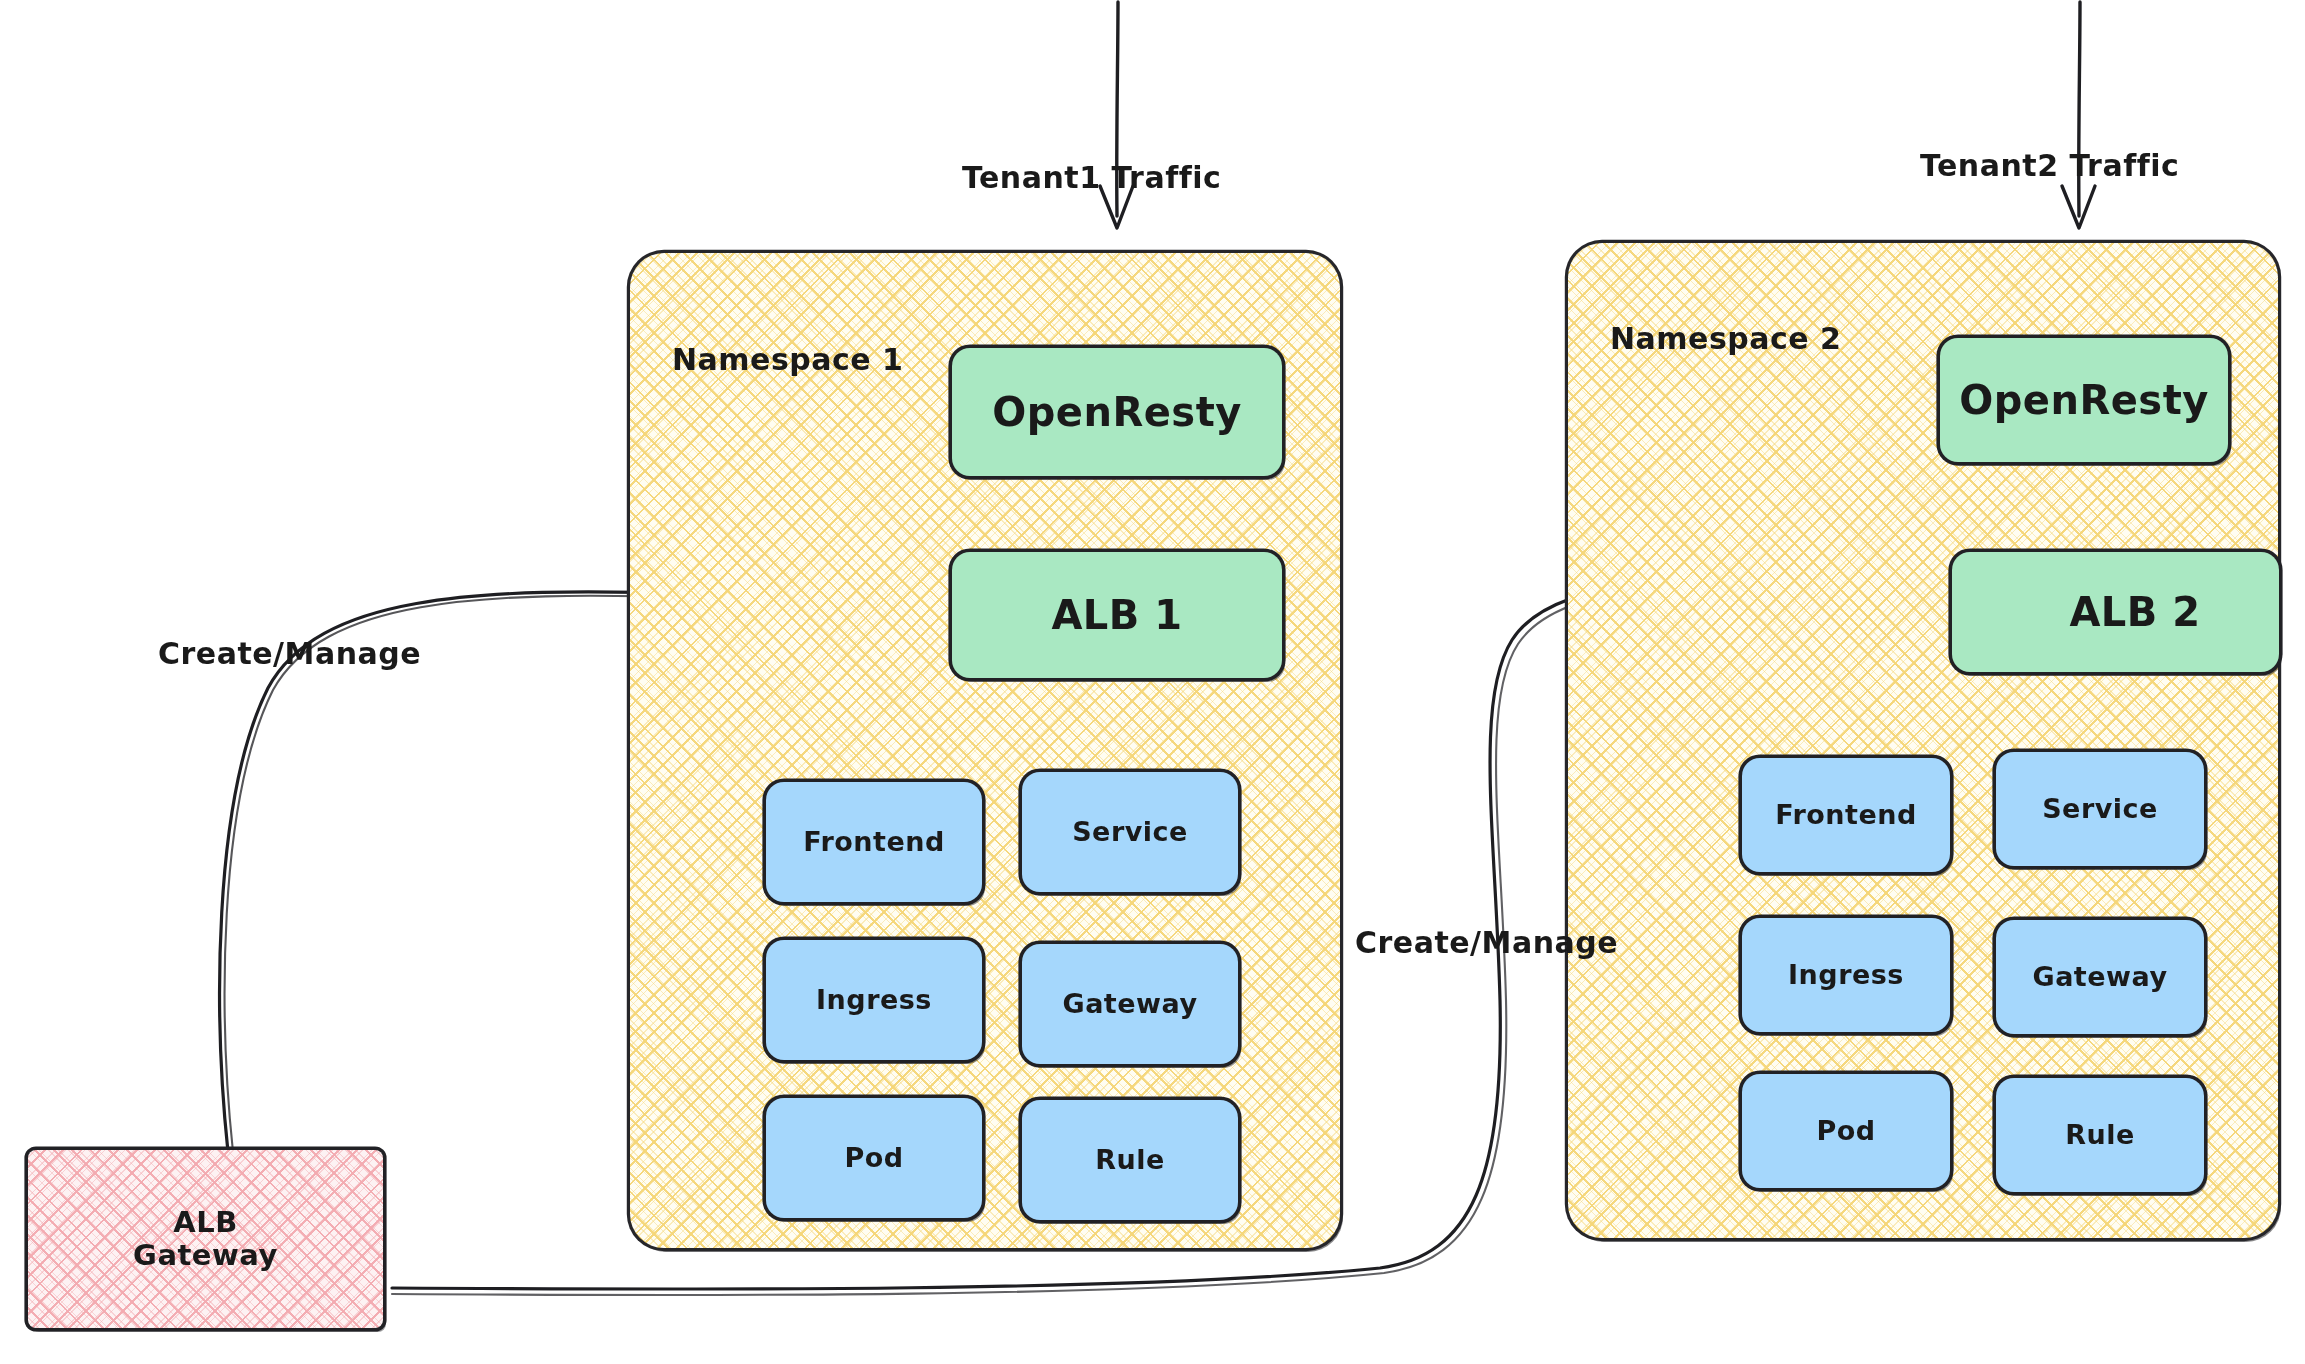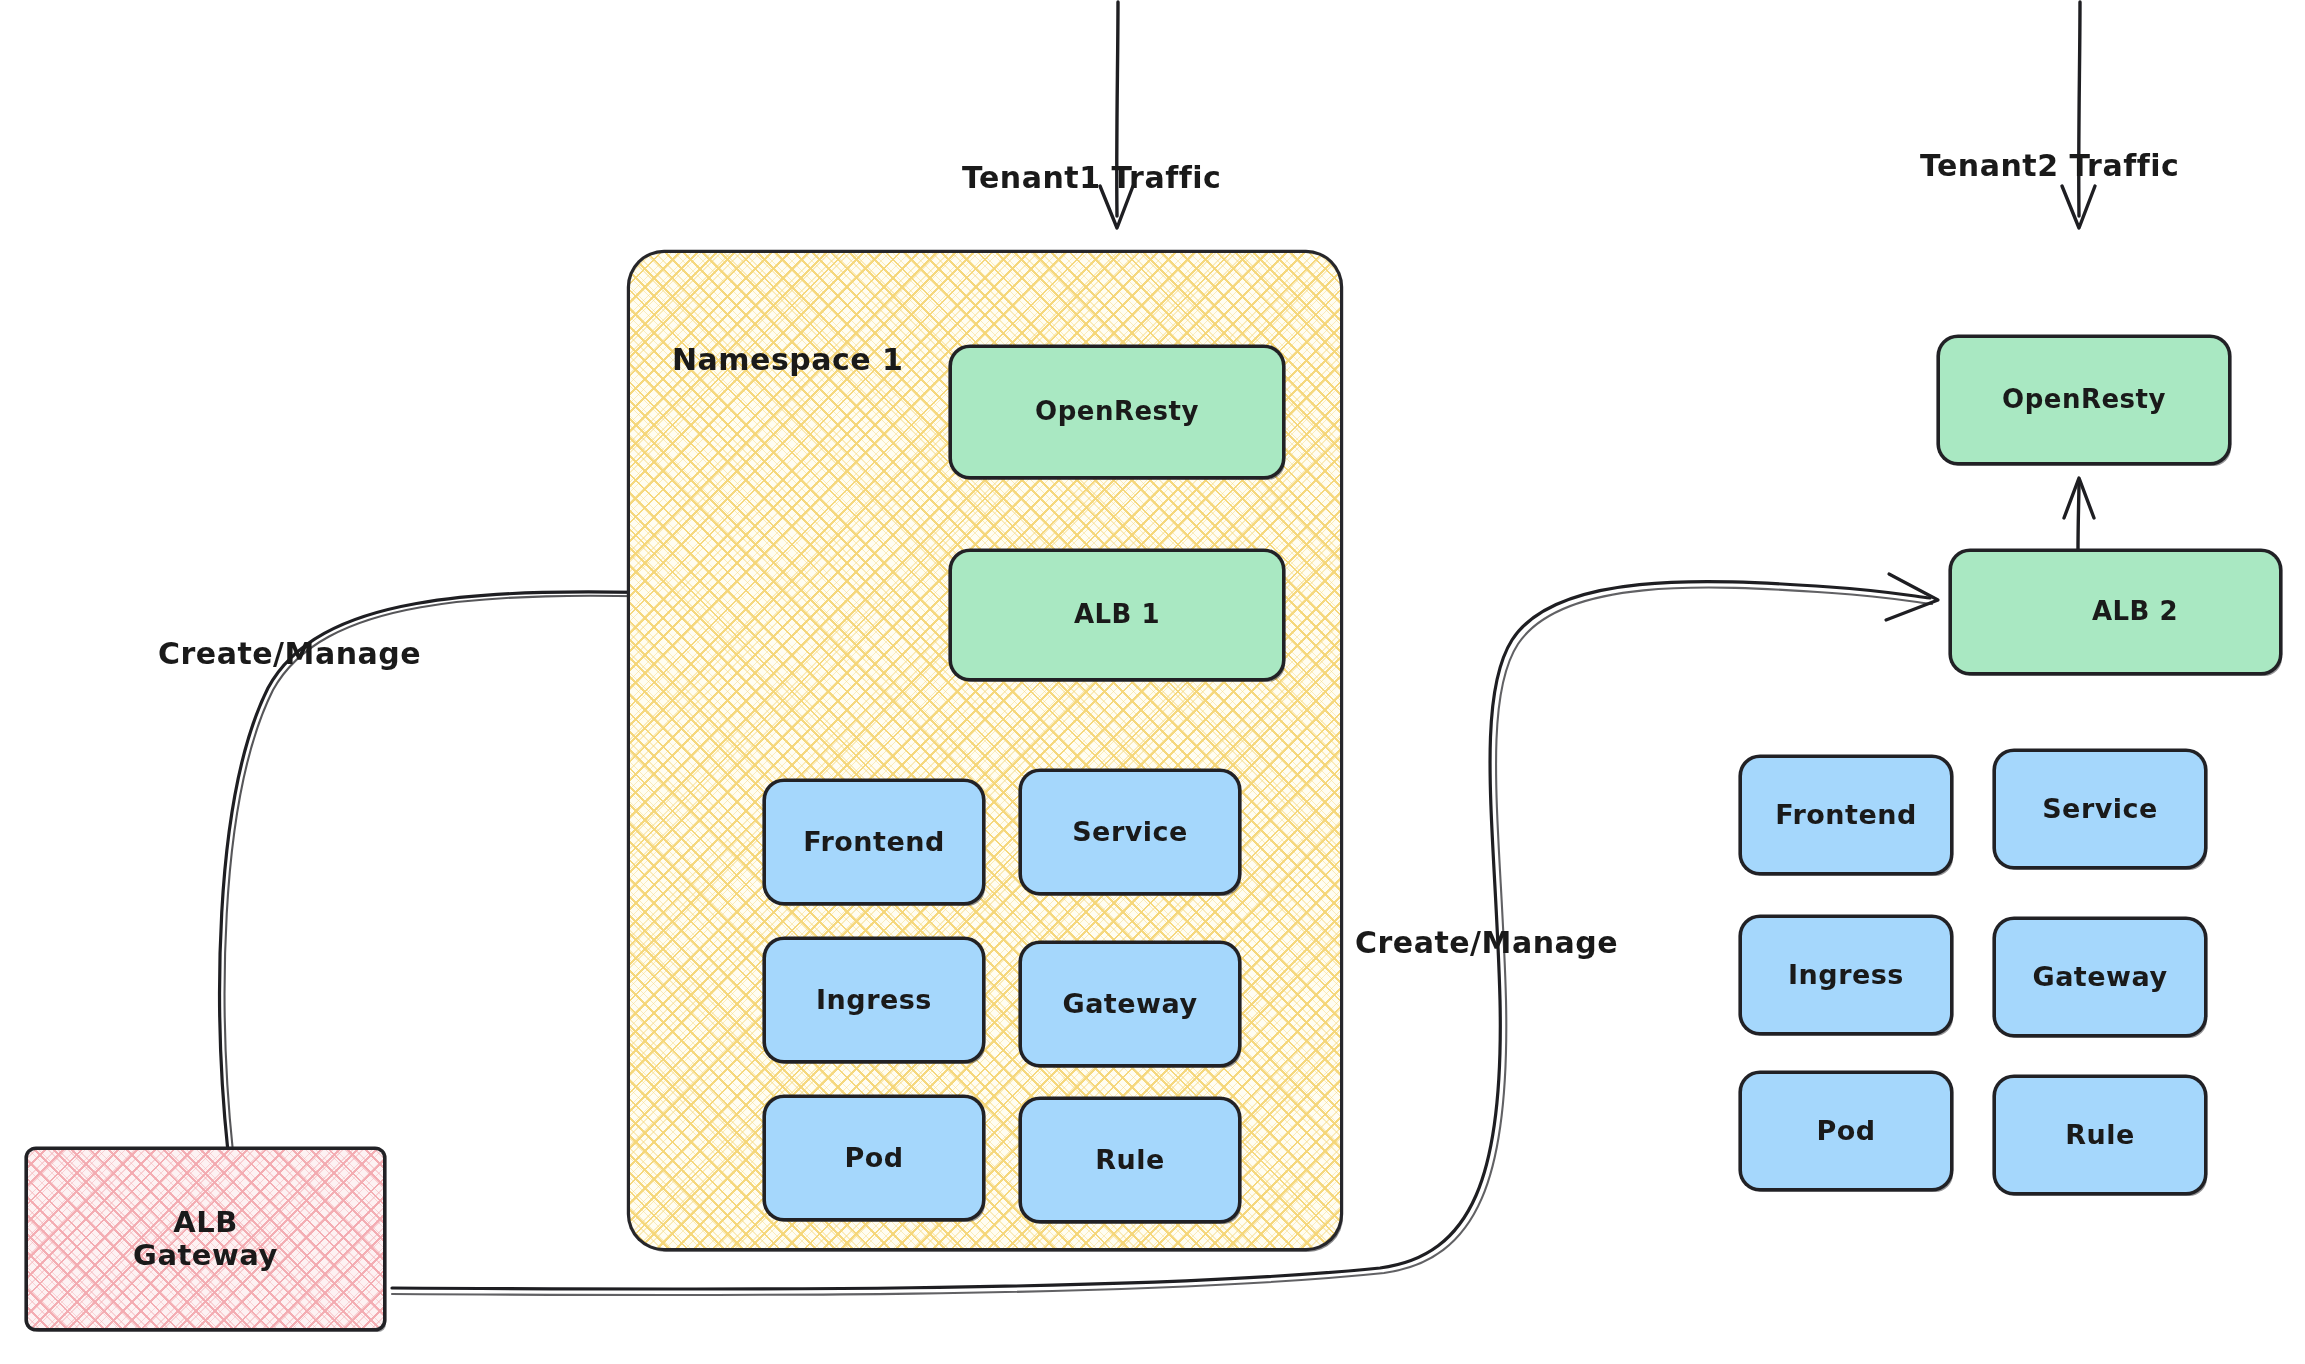--- a/index.html
+++ b/index.html
@@ -27,21 +27,21 @@
   .ns-title{
     position:absolute; font-size:30px; white-space:nowrap;
   }
 
   
   .node{
     position:absolute; display:flex; align-items:center; justify-content:center;
     text-align:center; line-height:1.15; border-radius:18px;
     box-shadow:0 0 0 3.6px #212125, 3px 4px 0 0 rgba(34,34,38,.48);
   }
-  .node.green{ background:#a9e8c2; font-size:26px; }
+  .node.green{ background:#a9e8c2; font-size:40px; }
   .node.blue { background:#a5d7fc; font-size:27px; }
   .node.pink {
     background-color:#fdf2f3;
     background-image:
       repeating-linear-gradient(45deg,  rgba(243,170,176,.95) 0 2px, rgba(255,255,255,0) 2px 13px),
       repeating-linear-gradient(-45deg, rgba(243,170,176,.95) 0 2px, rgba(255,255,255,0) 2px 13px),
       repeating-linear-gradient(45deg,  rgba(243,170,176,.45) 0 1px, rgba(255,255,255,0) 1px 7px),
       repeating-linear-gradient(-45deg, rgba(243,170,176,.45) 0 1px, rgba(255,255,255,0) 1px 7px);
     font-size:29px; border-radius:8px;
     box-shadow:0 0 0 3.6px #212125, 3px 4px 0 0 rgba(34,34,38,.45);
@@ -123,20 +123,23 @@
   <div class="node blue" style="left:1022px;top:944px;width:216px;height:120px;">
     <span class="hand">Gateway</span>
   </div>
   <div class="node blue" style="left:766px;top:1098px;width:216px;height:120px;">
     <span class="hand">Pod</span>
   </div>
   <div class="node blue" style="left:1022px;top:1100px;width:216px;height:120px;">
     <span class="hand">Rule</span>
   </div>
 
+  <div class="ns-box" style="left:1568px;top:243px;width:710px;height:995px;">
+    <div class="ns-title hand" style="left:42px;top:78px;">Namespace 2</div>
+  </div>
 
   <div class="node green" style="left:1940px;top:338px;width:288px;height:124px;">
     <span class="hand">OpenResty</span>
   </div>
 
   <div class="node green" style="left:1952px;top:552px;width:288px;height:120px;padding-left:39px;">
     <span class="hand">ALB 2</span>
   </div>
 
   <div class="node blue" style="left:1742px;top:758px;width:208px;height:114px;">

